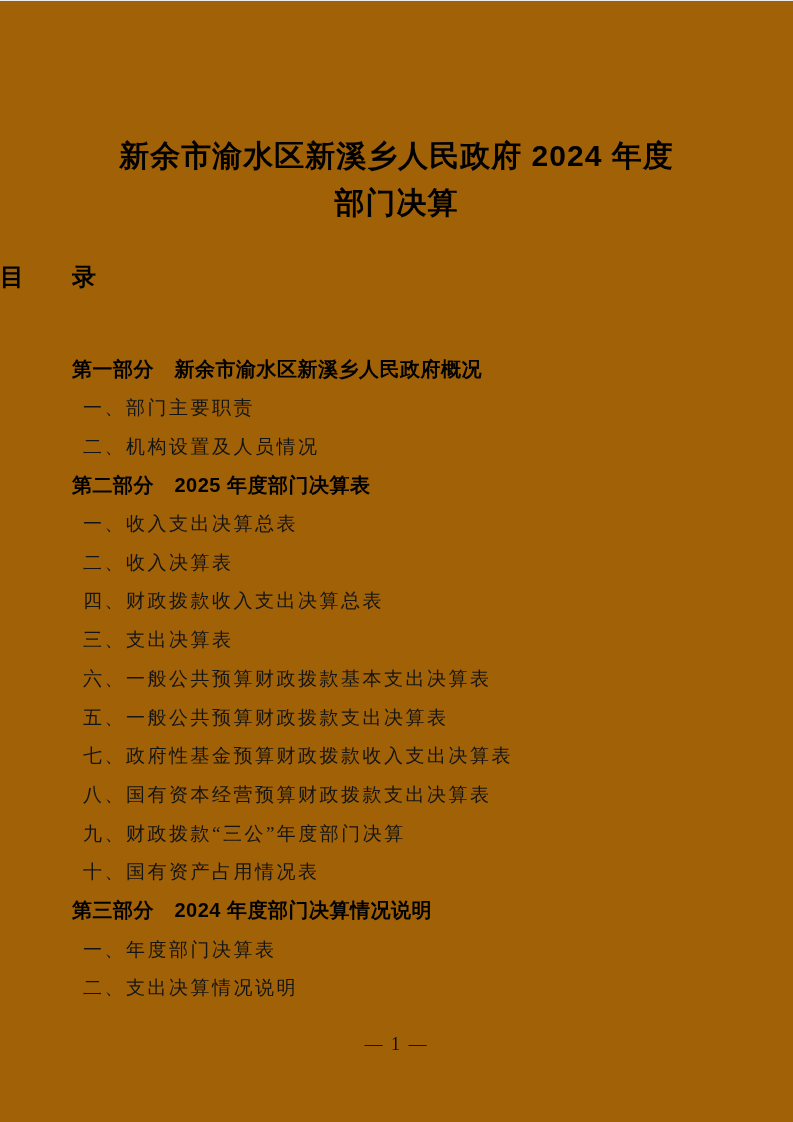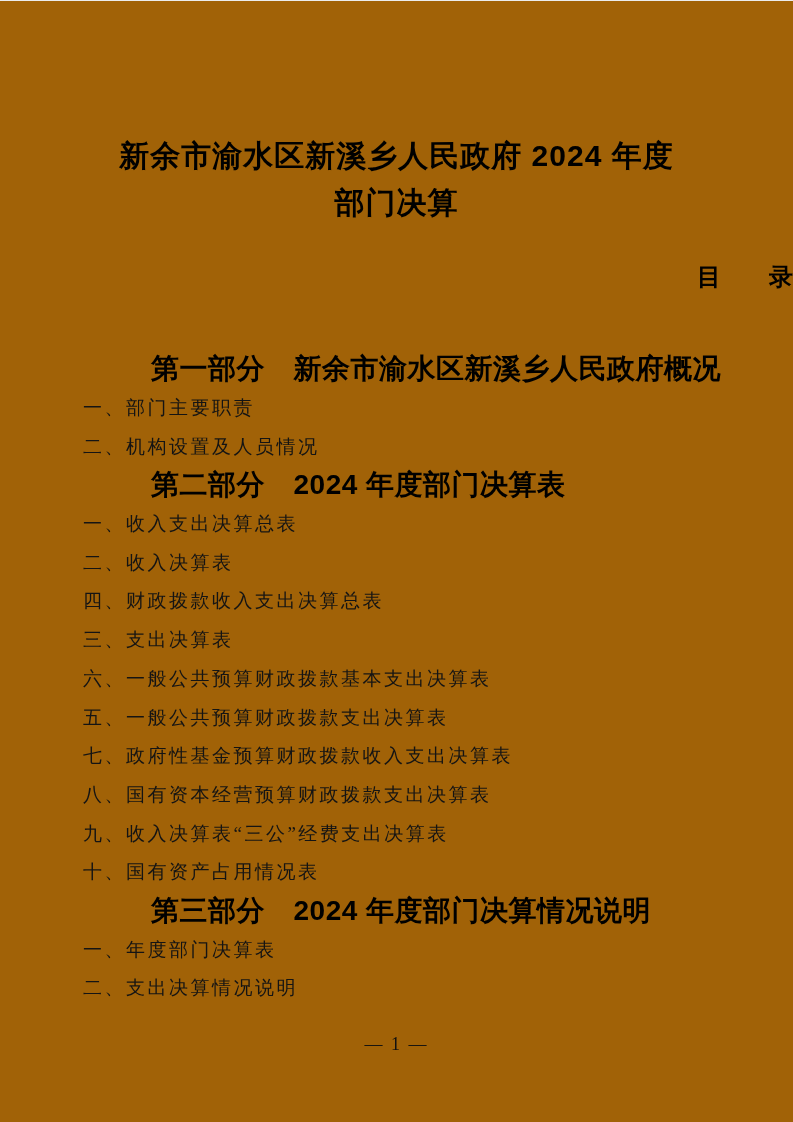--- a/index.html
+++ b/index.html
@@ -29,47 +29,46 @@
     font-size: 30px;
     line-height: 47px;
     letter-spacing: 1px;
     color: #000000;
   }
   .toc-heading {
     position: absolute;
     top: 259px;
     left: 0;
     width: 100%;
-    text-align: right;
+    text-align: left;
     font-family: "Liberation Sans", "DejaVu Sans", sans-serif;
     font-weight: bold;
     font-size: 24px;
     line-height: 34px;
     color: #000000;
   }
   .toc-list {
     position: absolute;
     top: 349px;
     left: 0;
     width: 100%;
   }
   .toc-entry {
     height: 38.7px;
     display: flex;
     align-items: center;
     white-space: nowrap;
   }
   .toc-entry.part {
-    padding-left: 115px;
+    padding-left: 72px;
     font-family: "Liberation Sans", "DejaVu Sans", sans-serif;
     font-weight: bold;
-    font-size: 28px;
+    font-size: 20px;
     letter-spacing: 0.5px;
     color: #000000;
-    margin-left: 36px;
   }
   .toc-entry.item {
     padding-left: 83px;
     font-family: "Liberation Serif", "DejaVu Serif", serif;
     font-weight: 400;
     font-size: 19px;
     letter-spacing: 2.5px;
     color: #141414;
   }
   .page-number {
@@ -91,30 +90,30 @@
 <div class="page">
 
   <div class="doc-title">新余市渝水区新溪乡人民政府 2024 年度部门决算</div>
 
   <div class="toc-heading">目　　录</div>
 
   <div class="toc-list" id="toc-list">
       <div class="toc-entry part">第一部分　新余市渝水区新溪乡人民政府概况</div>
       <div class="toc-entry item">一、部门主要职责</div>
       <div class="toc-entry item">二、机构设置及人员情况</div>
-      <div class="toc-entry part">第二部分　2024 年度部门决算表</div>
+      <div class="toc-entry part">第二部分　2025 年度部门决算表</div>
       <div class="toc-entry item">一、收入支出决算总表</div>
       <div class="toc-entry item">二、收入决算表</div>
       <div class="toc-entry item">四、财政拨款收入支出决算总表</div>
       <div class="toc-entry item">三、支出决算表</div>
       <div class="toc-entry item">六、一般公共预算财政拨款基本支出决算表</div>
       <div class="toc-entry item">五、一般公共预算财政拨款支出决算表</div>
       <div class="toc-entry item">七、政府性基金预算财政拨款收入支出决算表</div>
       <div class="toc-entry item">八、国有资本经营预算财政拨款支出决算表</div>
-      <div class="toc-entry item">九、收入决算表“三公”经费支出决算表</div>
+      <div class="toc-entry item">九、财政拨款“三公”年度部门决算</div>
       <div class="toc-entry item">十、国有资产占用情况表</div>
       <div class="toc-entry part">第三部分　2024 年度部门决算情况说明</div>
       <div class="toc-entry item">一、年度部门决算表</div>
       <div class="toc-entry item">二、支出决算情况说明</div>
     </div>
 
   <div class="page-number">— 1 —</div>
 
 </div>
 

